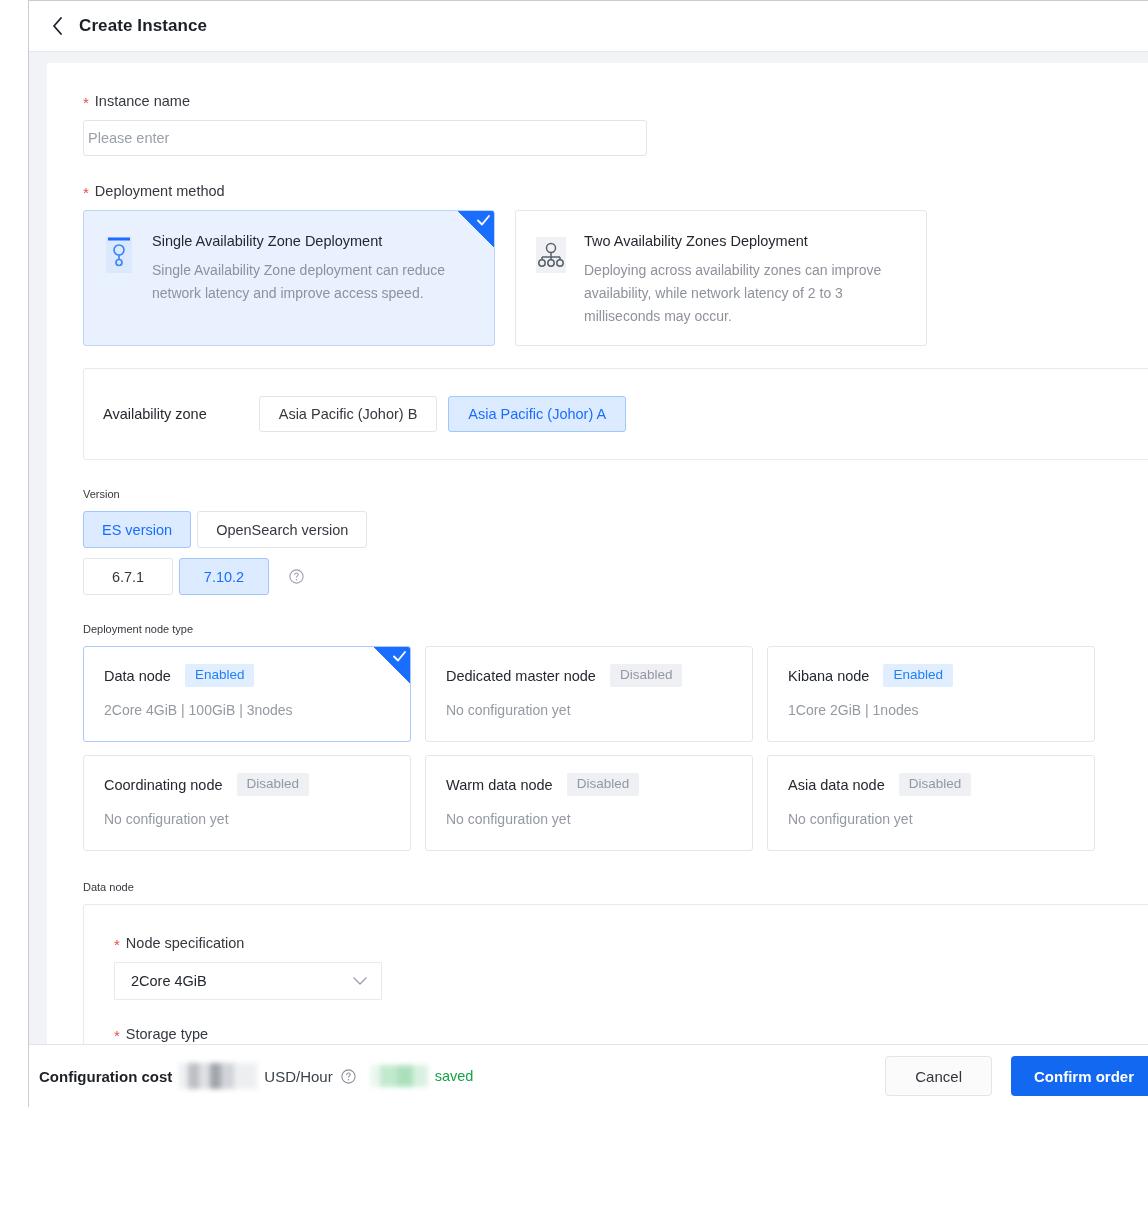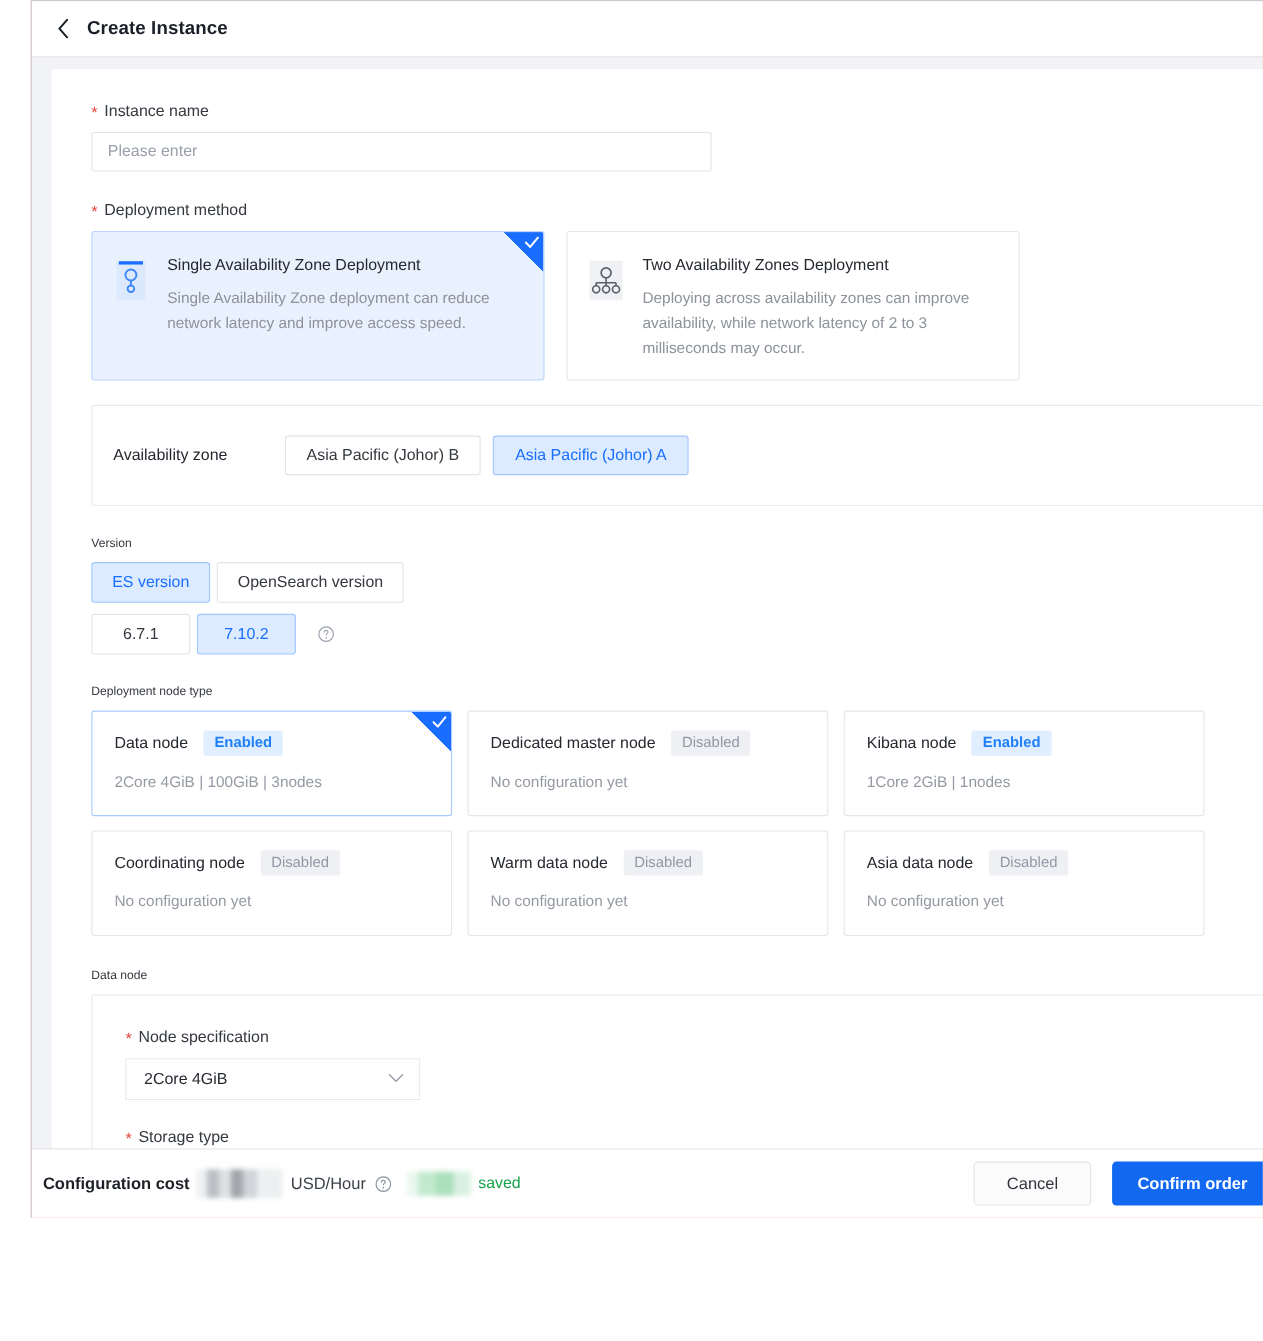--- a/index.html
+++ b/index.html
@@ -78,21 +78,21 @@
   }
 
   
   .text-input {
     width: 564px; height: 36px;
     border: 1px solid #e2e4ea;
     border-radius: 3px;
     background: #fff;
     font-size: 14.5px;
     color: #34383f;
-    padding: 0 14px;
+    padding: 0 4px;
     outline: none;
     font-family: "Liberation Sans", sans-serif;
   }
   .text-input::placeholder { color: #9aa0aa; }
 
   
   .deploy-row { display: flex; gap: 20px; margin-bottom: 22px; }
   .deploy-card {
     position: relative;
     width: 412px;
@@ -201,21 +201,21 @@
   }
   .node-card.selected { border-color: #a8caff; }
   .node-card-head { display: flex; align-items: center; gap: 14px; }
   .node-name { font-size: 14.5px; color: #24282f; }
   .badge {
     font-size: 13.5px;
     padding: 4px 10px 5px 10px;
     border-radius: 2px;
     line-height: 1;
   }
-  .badge.on  { background: #e1eeff; color: #2080f7; font-weight: bold; }
+  .badge.on  { background: #e1eeff; color: #2080f7; }
   .badge.off { background: #eff0f4; color: #9298a3; }
   .node-sub { font-size: 14px; color: #9499a2; margin-top: 15px; }
 
   
   .panel {
     border: 1px solid #e8eaef;
     border-radius: 3px;
     background: #fff;
     padding: 30px 0 30px 30px;
   }

